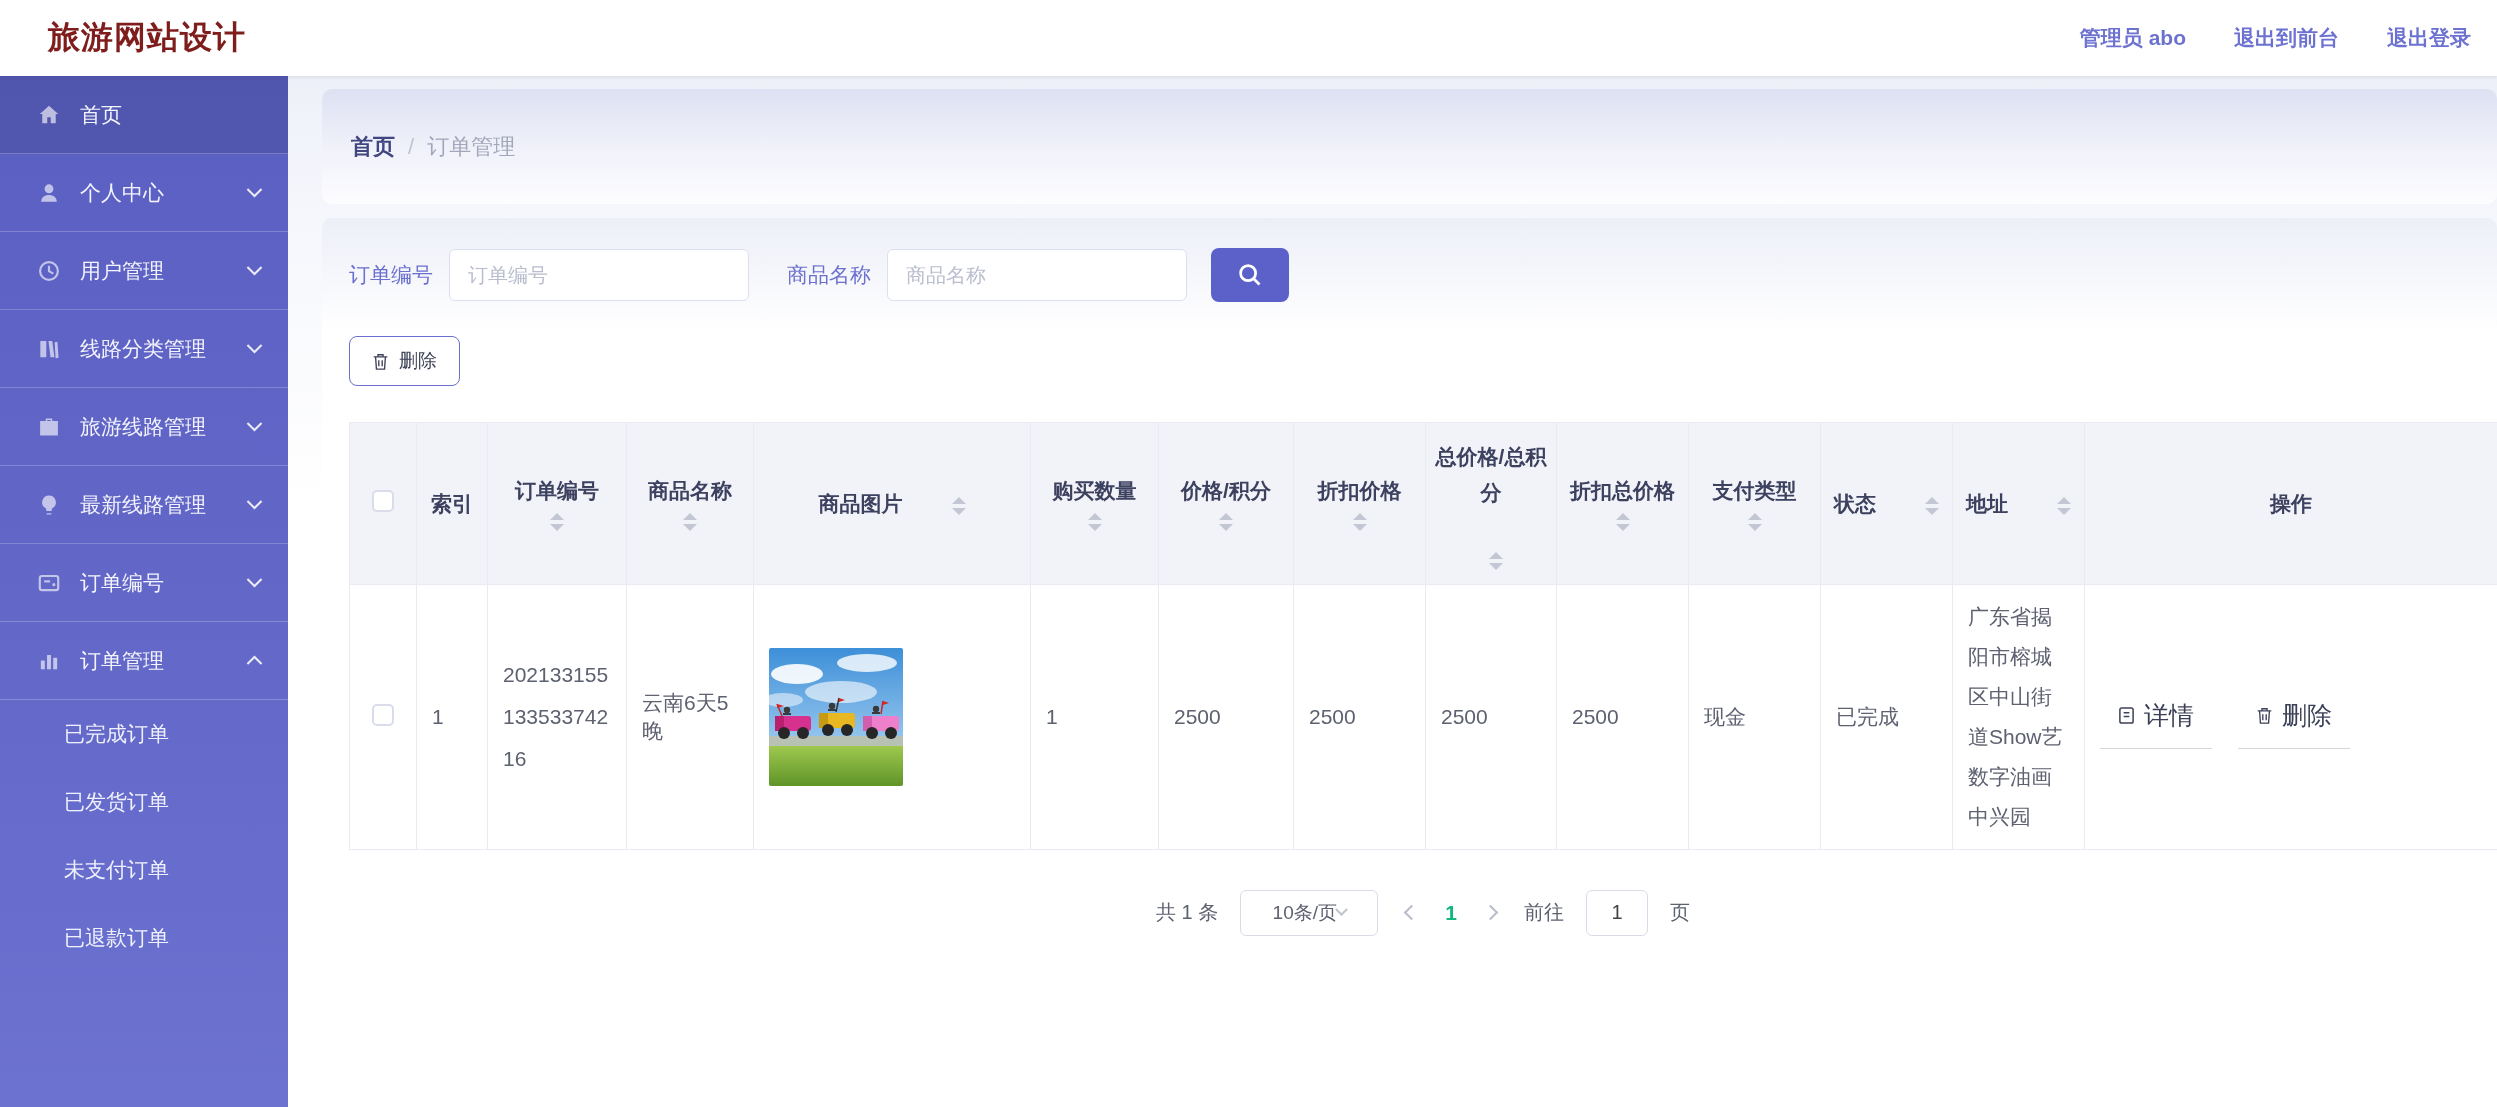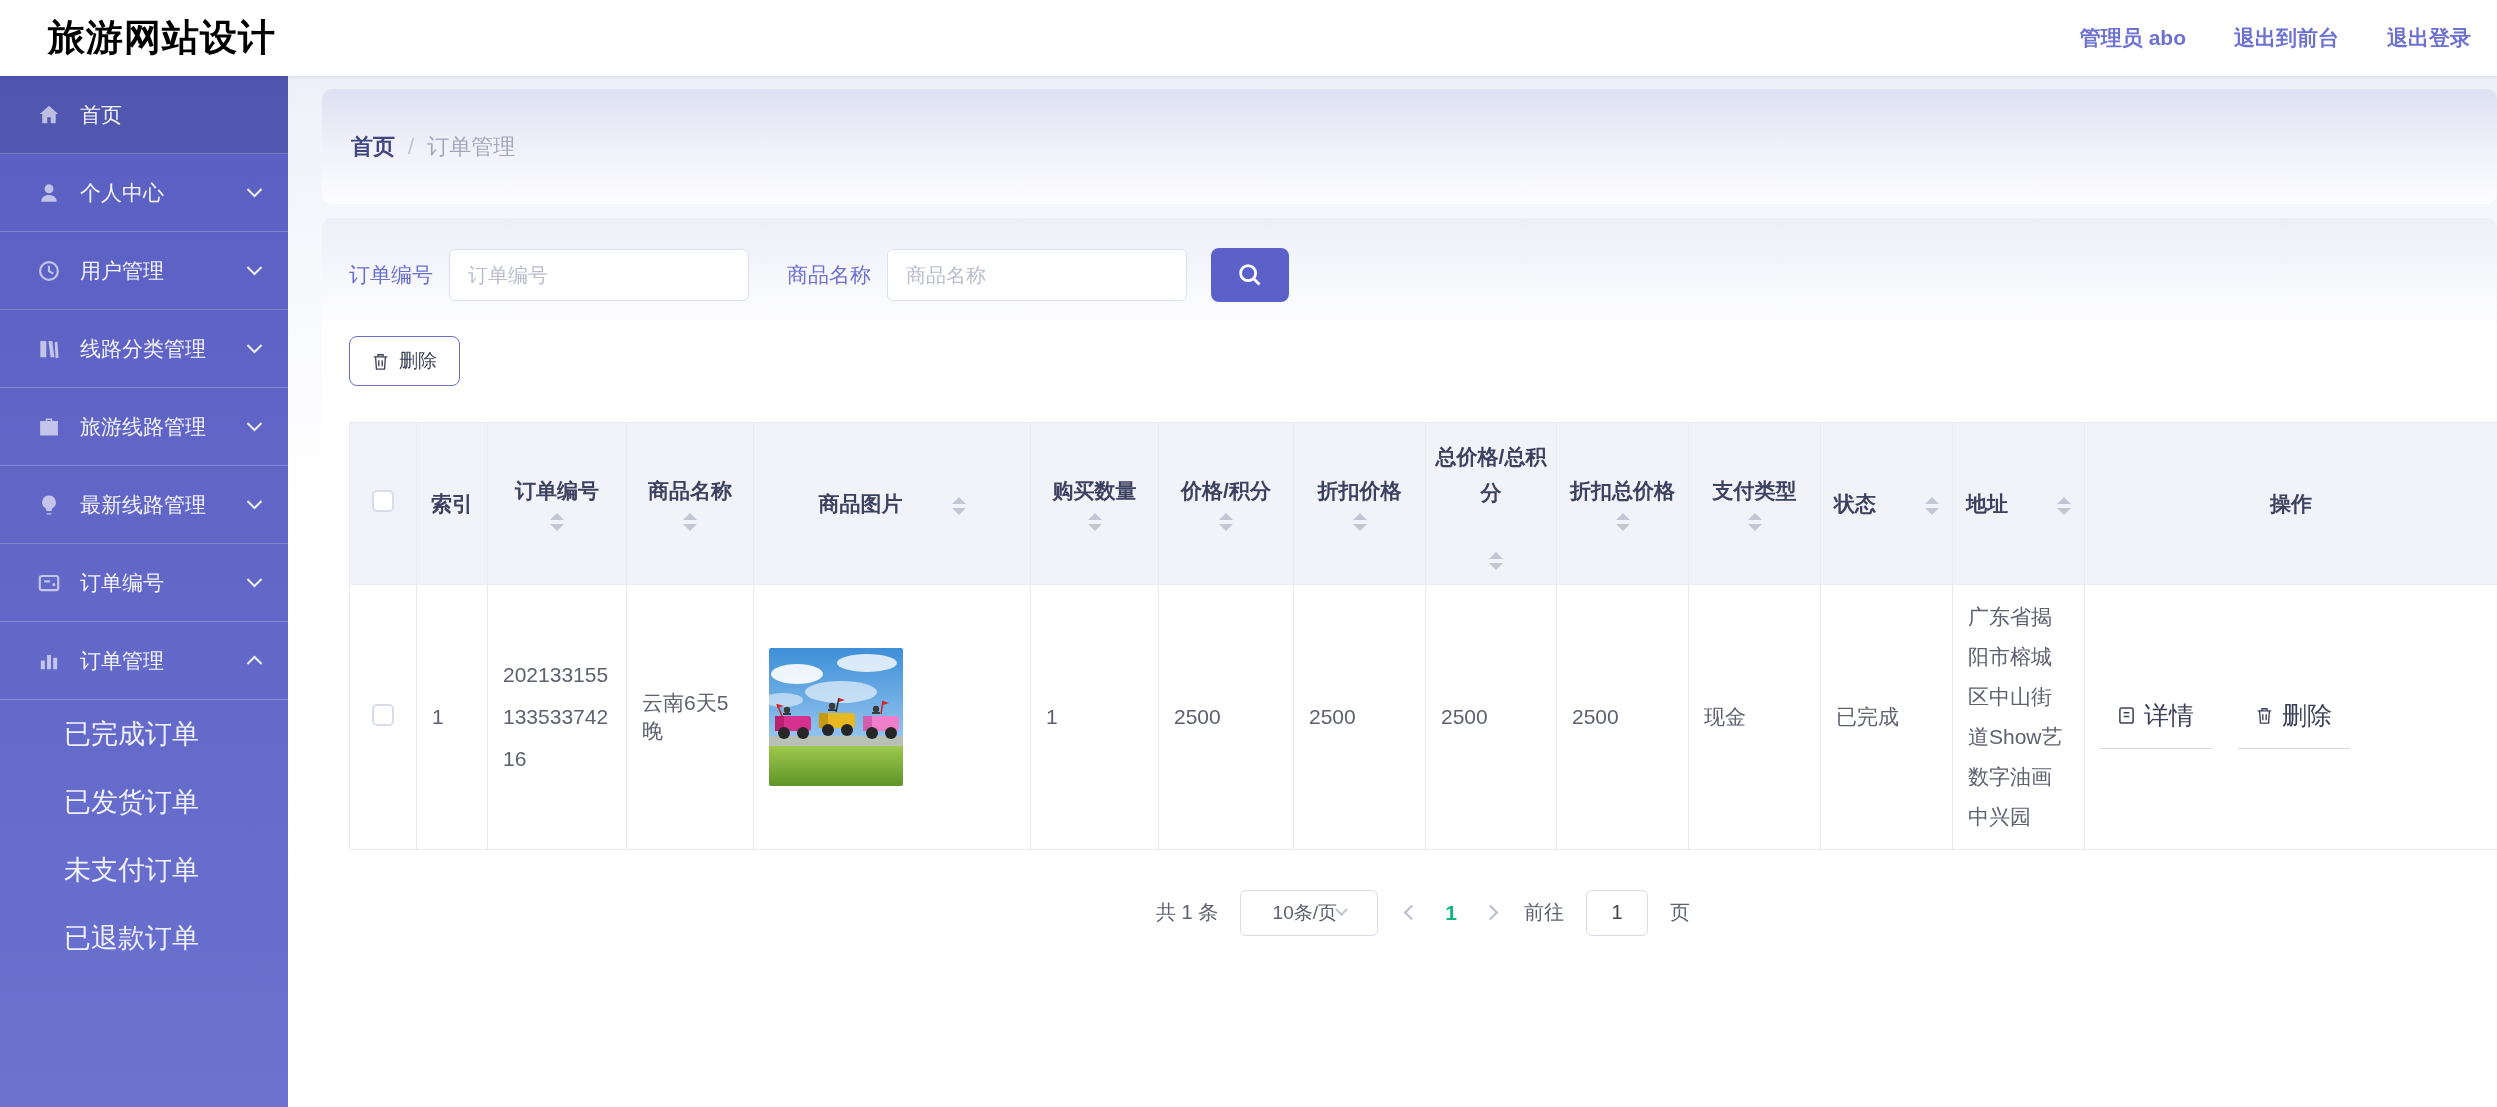--- a/index.html
+++ b/index.html
@@ -7,21 +7,21 @@
   body {
     font-family:"Liberation Sans","DejaVu Sans",sans-serif;
     background:#fff; position:relative; overflow:hidden;
   }
   
   .top-header {
     position:absolute; top:0; left:0; right:0; height:76px; background:#fff;
     display:flex; align-items:center; justify-content:space-between;
     padding:0 26px 0 48px; z-index:5; box-shadow:0 1px 4px rgba(40,45,90,.12);
   }
-  .app-title { font-size:37px; font-weight:bold; color:#000000; letter-spacing:1px; }
+  .app-title { font-size:32px; font-weight:bold; color:#7f1d1d; letter-spacing:1px; }
   .header-links { display:flex; gap:48px;font-weight:bold; }
   .header-links a { font-size:21px; color:#6d72d1; text-decoration:none; white-space:nowrap; cursor:pointer; }
 
   
   .sidebar {
     position:absolute; top:76px; left:0; bottom:0; width:288px;
     background:linear-gradient(180deg,#5a5fc2 0%,#6166c7 45%,#6c72d0 100%); z-index:4;
   }
   .side-item {
     height:78px; display:flex; align-items:center; padding:0 28px 0 36px;
@@ -29,21 +29,21 @@
   }
   .side-item.active { background:rgba(0,0,0,.10); }
   .side-icon { width:26px; height:26px; margin-right:18px; opacity:.62; flex:0 0 auto; }
   .side-icon svg { width:26px; height:26px; fill:#fff; }
   .chev {
     width:11px; height:11px; border-right:2px solid rgba(255,255,255,.88);
     border-bottom:2px solid rgba(255,255,255,.88); margin-left:auto;
   }
   .chev.down { transform:rotate(45deg) translate(-2px,-2px); }
   .chev.up   { transform:rotate(-135deg) translate(-2px,-2px); }
-  .sub-item { height:68px; display:flex; align-items:center; padding-left:64px; color:#eef0fb; font-size:27px; cursor:pointer; }
+  .sub-item { height:68px; display:flex; align-items:center; padding-left:64px; color:#eef0fb; font-size:21px; cursor:pointer; }
 
   
   .main {
     position:absolute; left:288px; top:76px; right:0; bottom:0;
     background:linear-gradient(180deg,#eef0f9 0%,#f6f7fc 14%,#ffffff 42%);
   }
   .bc-card {
     position:absolute; left:34px; right:0; top:13px; height:115px; border-radius:10px;
     background:linear-gradient(180deg,#dee1f3 0%,#f1f2fa 55%,#fdfdff 100%);
     display:flex; align-items:center; padding-left:29px; font-size:22px;

